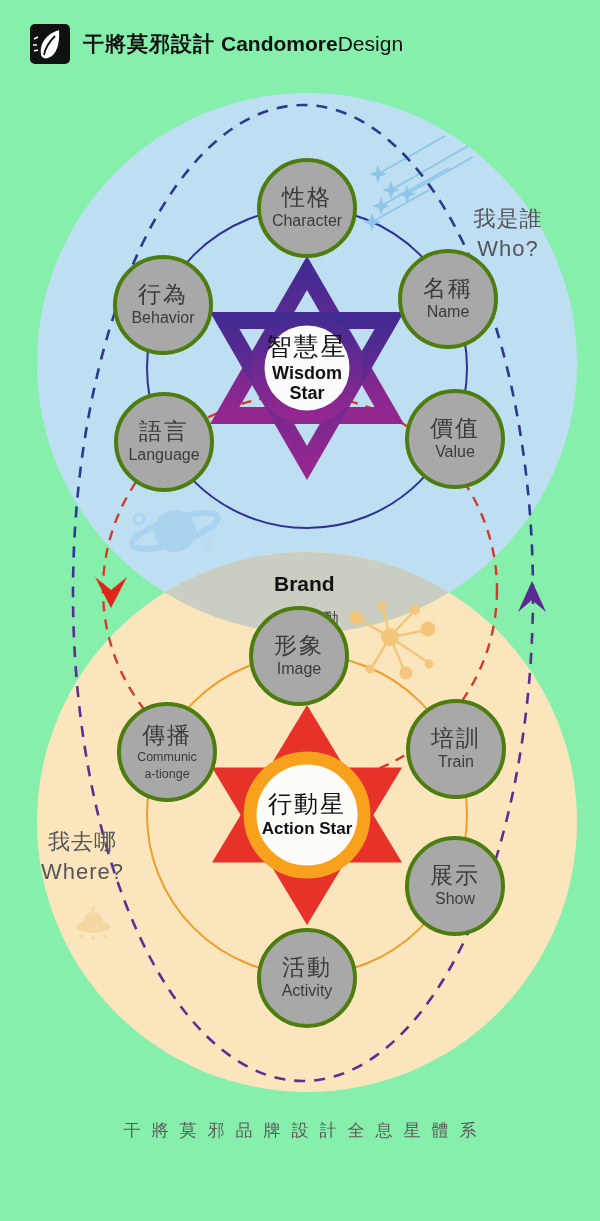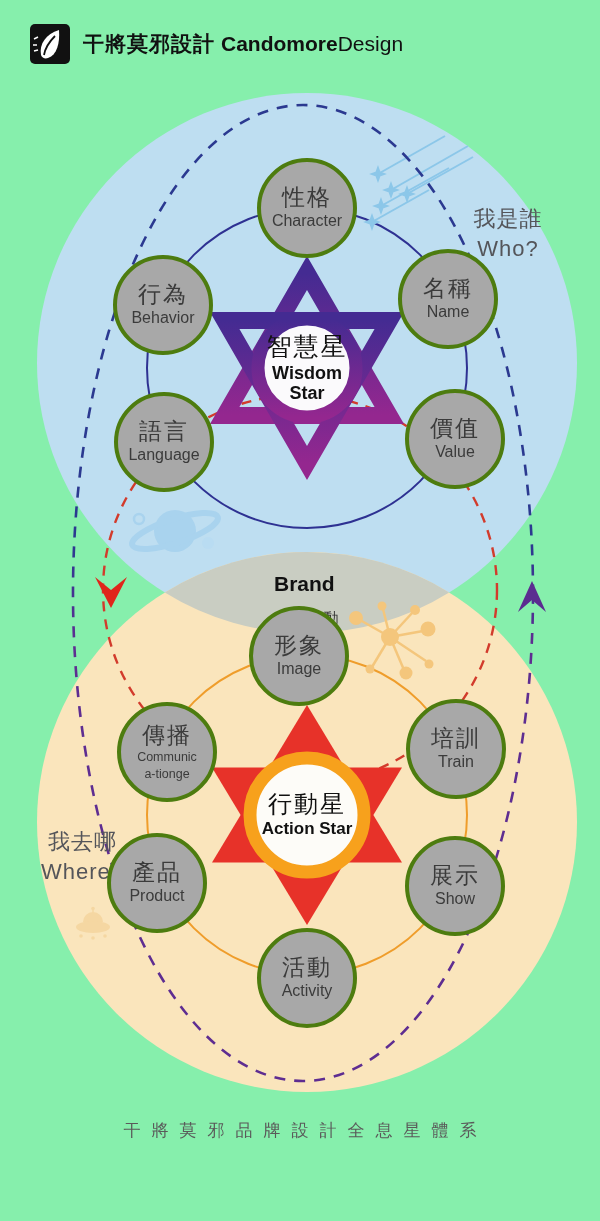--- a/index.html
+++ b/index.html
@@ -198,24 +198,20 @@
   </div>
   <div class="node" style="left:167px;top:752px;">
     <div class="node-cn">傳播</div>
     <div class="node-en-small">Communic</div>
     <div class="node-en-small">a-tionge</div>
   </div>
   <div class="node" style="left:456px;top:749px;">
     <div class="node-cn">培訓</div>
     <div class="node-en">Train</div>
   </div>
-  <div class="node" style="left:157px;top:883px;">
-    <div class="node-cn">產品</div>
-    <div class="node-en">Product</div>
-  </div>
   <div class="node" style="left:455px;top:886px;">
     <div class="node-cn">展示</div>
     <div class="node-en">Show</div>
   </div>
   <div class="node" style="left:307px;top:978px;">
     <div class="node-cn">活動</div>
     <div class="node-en">Activity</div>
   </div>
 
   <div class="footer">

